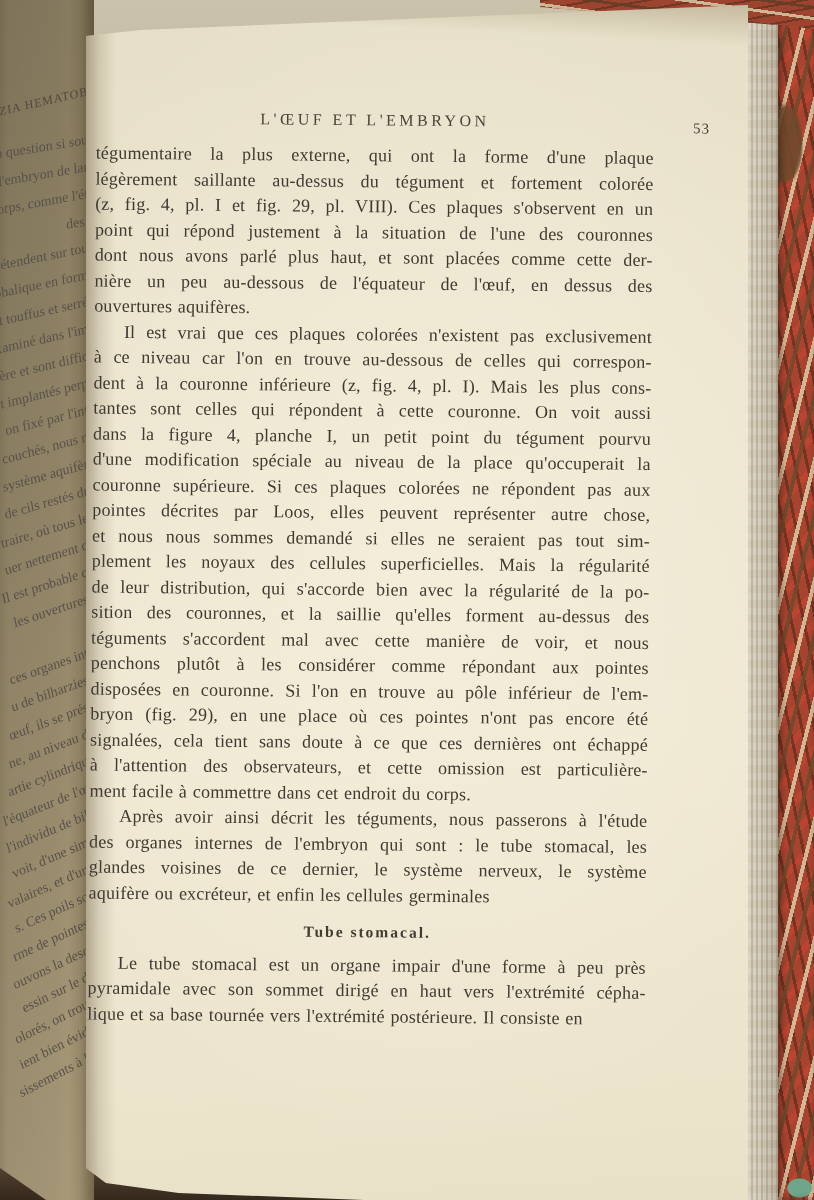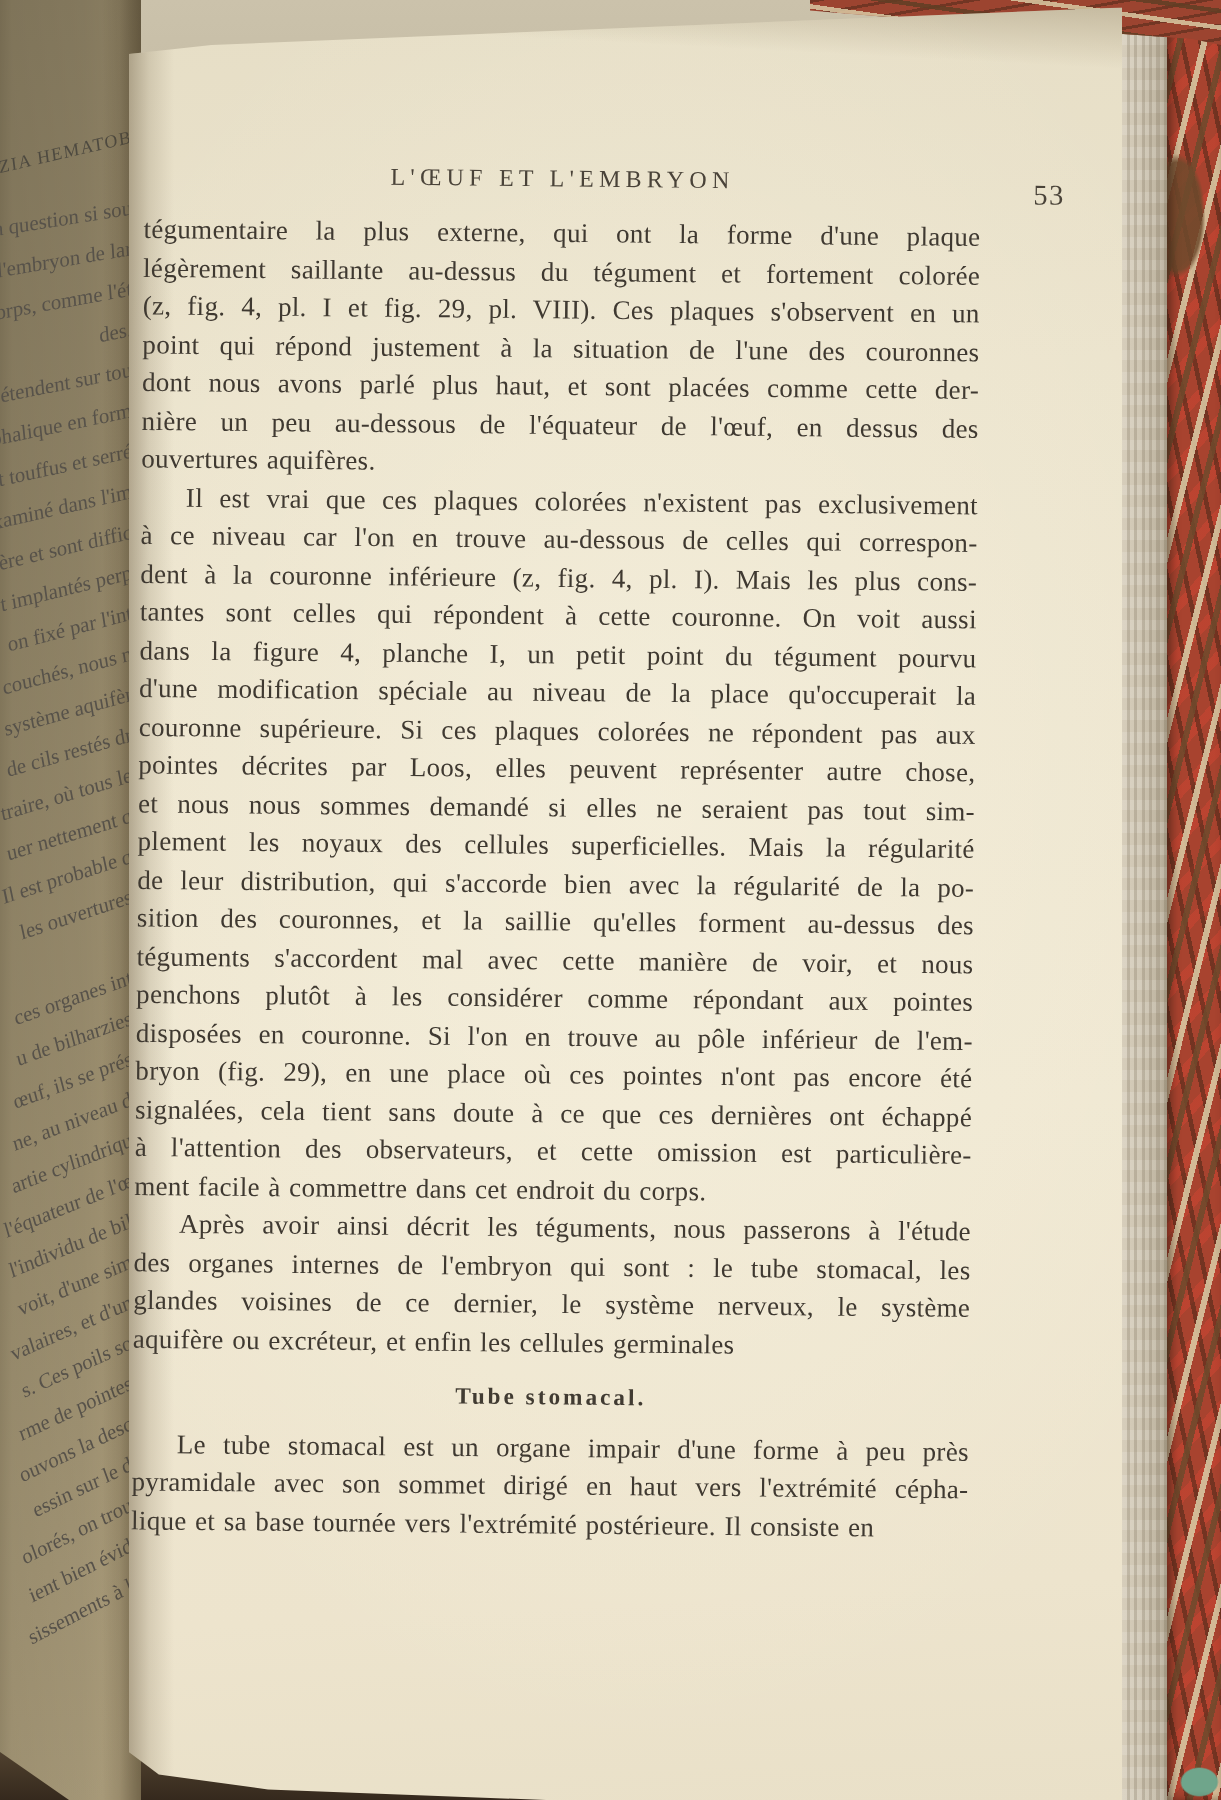--- a/index.html
+++ b/index.html
@@ -91,21 +91,21 @@
 
   .page-content{
     position:absolute;left:10px;top:0;width:558px;
     transform:rotate(0.55deg);transform-origin:40px 120px;
   }
   .running-header{position:absolute;top:109px;left:0;width:100%;height:24px;}
   .page-title{
     display:block;text-align:center;
     font-size:16px;letter-spacing:3.5px;color:#4a4339;white-space:nowrap;
   }
-  .page-number{position:absolute;right:-56px;top:6px;font-size:19px;letter-spacing:1px;color:#4a4339;text-align:right;}
+  .page-number{position:absolute;right:-56px;top:6px;font-size:15px;letter-spacing:1px;color:#4a4339;text-align:right;}
 
   .text-block{position:absolute;top:141px;left:0;width:100%;}
   .line{
     font-size:18px;line-height:25.5px;letter-spacing:.2px;word-spacing:1px;
     text-align:justify;text-align-last:justify;
   }
   .line.last{text-align-last:auto;}
   .line.indent{text-indent:30px;}
   .section-heading{
     margin-top:11px;height:25.5px;line-height:25.5px;

